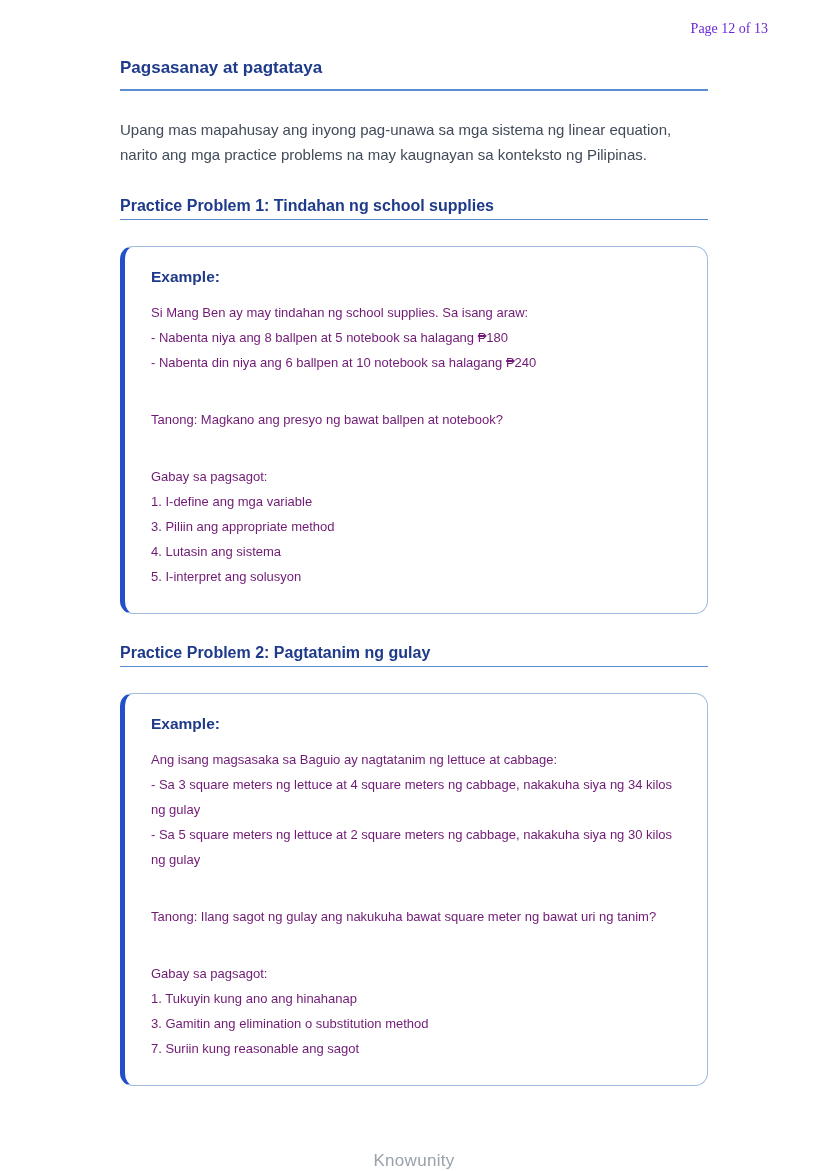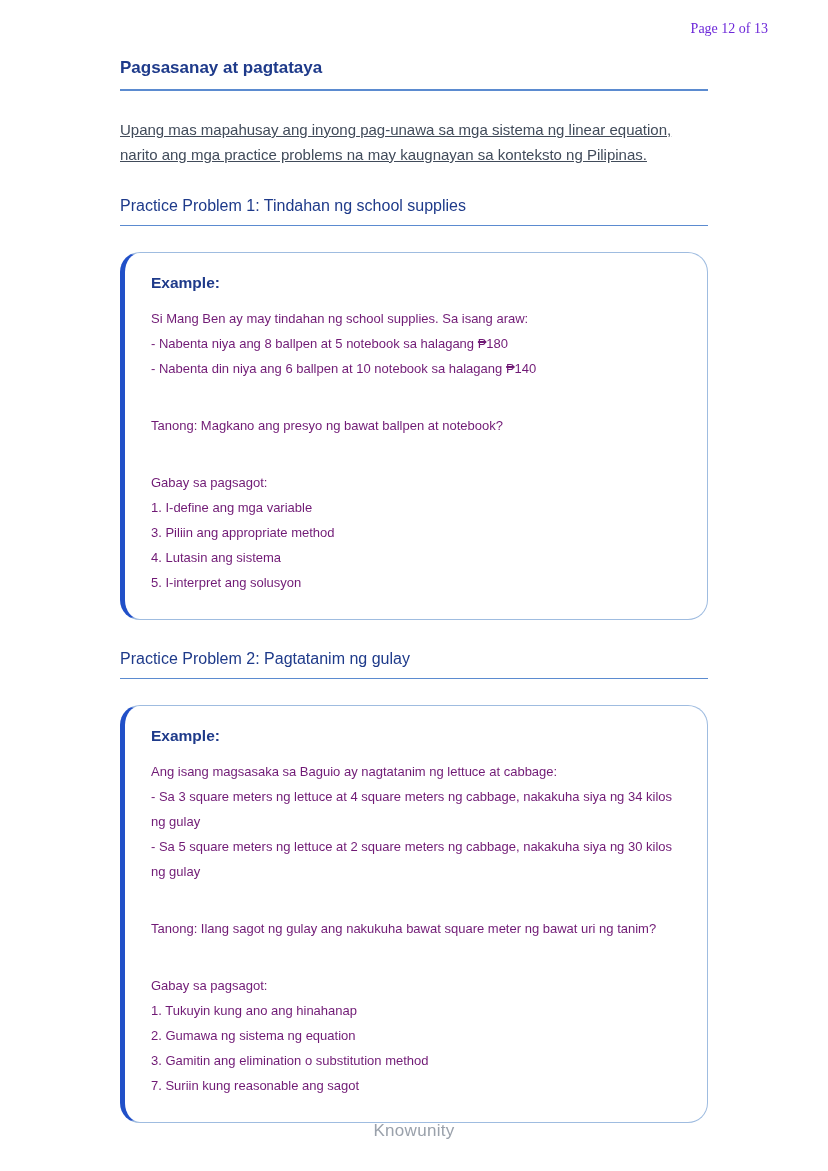--- a/index.html
+++ b/index.html
@@ -33,35 +33,34 @@
     font-weight: bold;
     color: #1e3a8a;
     padding-bottom: 11px;
     border-bottom: 2px solid #5b8bd0;
   }
   .intro {
     margin-top: 26px;
     font-size: 15px;
     line-height: 25px;
     color: #414b5a;
-    text-decoration: underline;
   }
   .sub-title {
     margin-top: 30px;
     font-size: 16px;
-    font-weight: normal;
+    font-weight: bold;
     color: #1e3a8a;
-    padding-bottom: 10px;
+    padding-bottom: 4px;
     border-bottom: 1.5px solid #5b8bd0;
   }
   .example-box {
     margin-top: 26px;
     border: 1px solid #9fbce0;
     border-left: 5px solid #2150c8;
-    border-radius: 20px;
+    border-radius: 13px;
     padding: 18px 26px 24px 26px;
     background: #ffffff;
   }
   .example-label {
     font-size: 15.5px;
     font-weight: bold;
     color: #1e3a8a;
     line-height: 23px;
     margin-bottom: 12px;
   }
@@ -69,21 +68,21 @@
   .box-par.first { margin-top: 0; }
   .box-line {
     font-size: 13px;
     line-height: 25px;
     color: #701a75;
   }
   .footer-brand {
     position: absolute;
     left: 0;
     right: 0;
-    bottom: 30px;
+    bottom: 0;
     text-align: center;
     font-size: 17px;
     color: #9aa1ab;
     letter-spacing: 0.3px;
   }
 </style>
 </head>
 <body>
 
 <div class="page">
@@ -97,21 +96,21 @@
     <div class="intro">Upang mas mapahusay ang inyong pag-unawa sa mga sistema ng linear equation, narito ang mga practice problems na may kaugnayan sa konteksto ng Pilipinas.</div>
 
     <div class="sub-title">Practice Problem 1: Tindahan ng school supplies</div>
 
     <div class="example-box">
       <div class="example-label">Example:</div>
 
       <div class="box-par first">
         <div class="box-line">Si Mang Ben ay may tindahan ng school supplies. Sa isang araw:</div>
         <div class="box-line">- Nabenta niya ang 8 ballpen at 5 notebook sa halagang ₱180</div>
-        <div class="box-line">- Nabenta din niya ang 6 ballpen at 10 notebook sa halagang ₱140</div>
+        <div class="box-line">- Nabenta din niya ang 6 ballpen at 10 notebook sa halagang ₱240</div>
       </div>
 
       <div class="box-par">
         <div class="box-line">Tanong: Magkano ang presyo ng bawat ballpen at notebook?</div>
       </div>
 
       <div class="box-par">
         <div class="box-line">Gabay sa pagsagot:</div>
         <div class="box-line">1. I-define ang mga variable</div>
         <div class="box-line">3. Piliin ang appropriate method</div>
@@ -131,21 +130,20 @@
         <div class="box-line">- Sa 5 square meters ng lettuce at 2 square meters ng cabbage, nakakuha siya ng 30 kilos ng gulay</div>
       </div>
 
       <div class="box-par">
         <div class="box-line">Tanong: Ilang sagot ng gulay ang nakukuha bawat square meter ng bawat uri ng tanim?</div>
       </div>
 
       <div class="box-par">
         <div class="box-line">Gabay sa pagsagot:</div>
         <div class="box-line">1. Tukuyin kung ano ang hinahanap</div>
-        <div class="box-line">2. Gumawa ng sistema ng equation</div>
         <div class="box-line">3. Gamitin ang elimination o substitution method</div>
         <div class="box-line">7. Suriin kung reasonable ang sagot</div>
       </div>
     </div>
 
   </div>
 
   <div class="footer-brand">Knowunity</div>
 
 </div>

